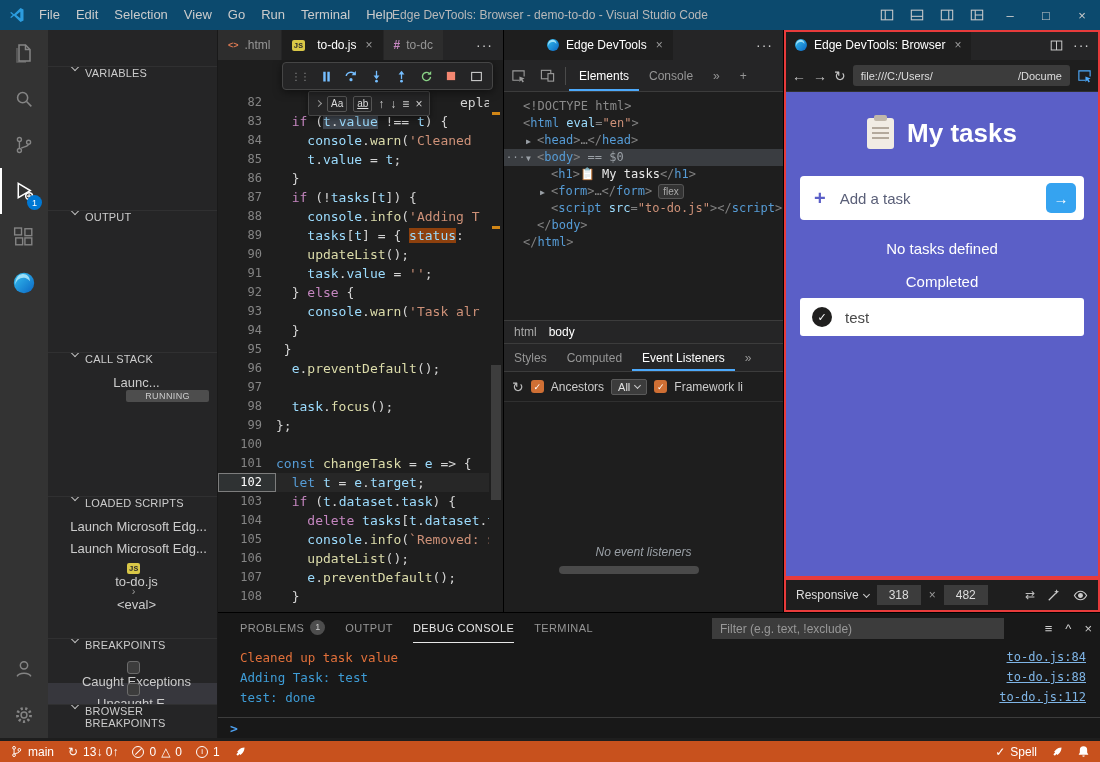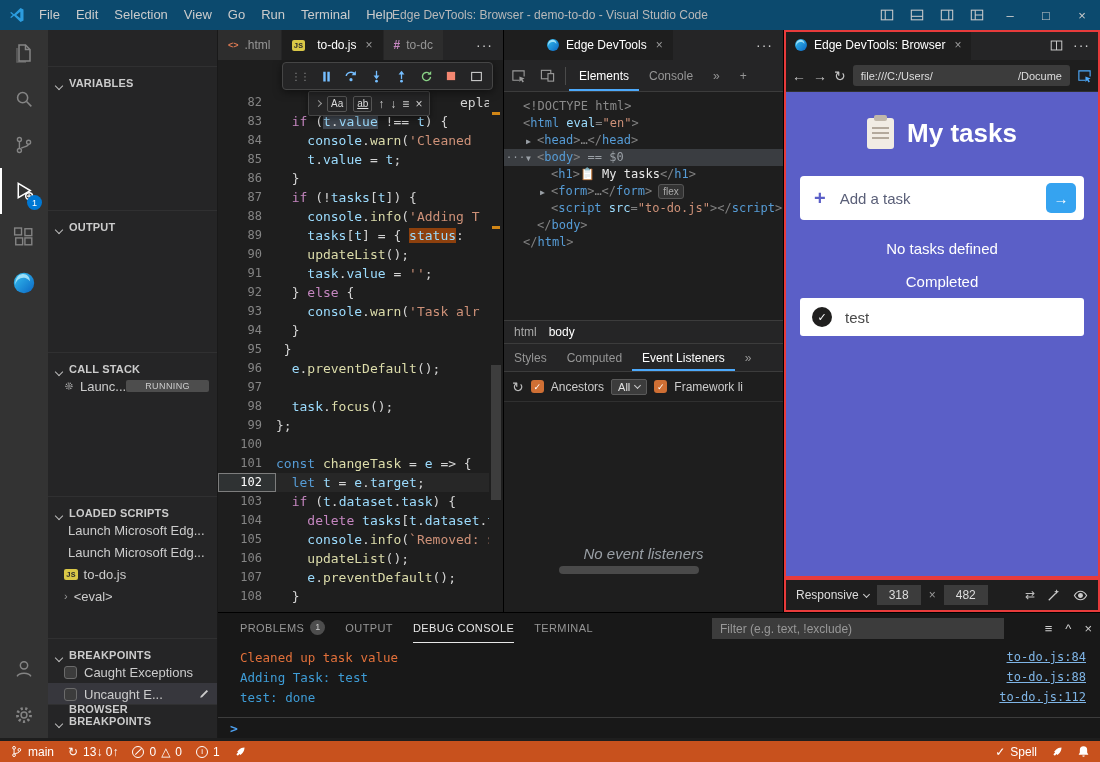--- a/index.html
+++ b/index.html
@@ -21,23 +21,23 @@
   .ab-item{width:48px;height:46px;display:flex;align-items:center;justify-content:center;color:#858585;position:relative;}
   .ab-item.active{color:#ffffff;box-shadow:inset 2px 0 0 #ffffff;}
   .ab-badge{position:absolute;right:6px;bottom:4px;min-width:15px;height:15px;border-radius:8px;background:var(--accent,#0078d4);color:#fff;font-size:9px;display:flex;align-items:center;justify-content:center;padding:0 3px;}
   .ab-bottom{margin-top:auto;display:flex;flex-direction:column;align-items:center;width:100%;}
 
   
   #sidebar{position:absolute;left:48px;top:30px;bottom:24px;width:170px;background:#252526;border-right:1px solid #191919;z-index:20;}
   .side-blank{height:36px;}
   .side-section{border-top:1px solid #303031;overflow:hidden;}
   .sec-0{height:144px;} .sec-1{height:142px;} .sec-2{height:144px;} .sec-3{height:142px;} .sec-4{height:66px;} .sec-5{height:34px;}
-  .side-header{height:22px;display:flex;align-items:flex-end;gap:5px;padding:0 6px;font-size:11px;font-weight:bold;color:#cccccc;letter-spacing:.2px;}
+  .side-header{height:22px;display:flex;align-items:flex-start;gap:5px;padding:0 22px;font-size:11px;font-weight:normal;color:#cccccc;letter-spacing:.2px;}
   .chev{width:6px;height:6px;border-right:1.4px solid #bbb;border-bottom:1.4px solid #bbb;transform:rotate(45deg);margin:-3px 2px 0 2px;flex:none;}
-  .side-row{height:22px;display:flex;align-items:center;padding:0 8px 0 16px;font-size:13px;color:#cccccc;white-space:nowrap;}
+  .side-row{height:22px;display:flex;align-items:center;padding:0 8px 0 16px;font-size:13px;color:#cccccc;white-space:nowrap;flex-direction:column;}
   .side-row.plain{padding-left:20px;}
   .side-row.selected{background:#37373d;}
   .badge-running{margin-left:auto;background:#4d4d4d;color:#cccccc;font-size:9px;padding:1px 19px;border-radius:2px;letter-spacing:.4px;}
   .cb{width:13px;height:13px;border:1px solid #6b6b6b;border-radius:3px;background:#3c3c3c;margin-right:7px;flex:none;}
   .js-badge{background:#d9c747;color:#2b2b2b;font-size:8px;font-weight:bold;padding:1px 2px;border-radius:2px;margin-right:6px;line-height:9px;font-family:Liberation Mono, monospace;}
   .row-chev{color:#999;margin-right:6px;font-size:11px;}
   .pencil{margin-left:auto;}
 
   
   #main{position:absolute;left:218px;top:30px;right:0;bottom:24px;background:#1e1e1e;}
@@ -90,21 +90,21 @@
   .dt-p{color:#808080;} .dt-tag{color:#569cd6;} .dt-attr{color:#9cdcfe;} .dt-val{color:#ce9178;} .dt-gray{color:#8a8a8a;} .dt-eq{color:#9aa0a6;} .dt-txt{color:#e8e8e8;}
   .dt-badge{display:inline-block;margin-left:6px;padding:0 4px;font-size:10px;line-height:13px;border:1px solid #555;border-radius:3px;background:#333;color:#aaa;font-family:"Liberation Sans",sans-serif;}
   #dt-crumbs{position:absolute;top:290px;left:0;right:0;height:24px;background:#252526;border-top:1px solid #3c3c3c;border-bottom:1px solid #3c3c3c;display:flex;align-items:center;gap:12px;padding:0 10px;font-size:12px;color:#a9a9a9;}
   #dt-crumbs .crumb.active{color:#ffffff;}
   #dt-subtabs{position:absolute;top:314px;left:0;right:0;height:28px;}
   #dt-listenbar{position:absolute;top:342px;left:0;right:0;height:30px;display:flex;align-items:center;gap:7px;padding:0 8px;font-size:12px;color:#cccccc;background:#1e1e1e;border-bottom:1px solid #303030;white-space:nowrap;overflow:hidden;}
   .refresh{color:#bdbdbd;font-size:14px;}
   .ocb{width:13px;height:13px;border-radius:3px;background:#cf6f34;color:#fff;font-size:9px;display:flex;align-items:center;justify-content:center;flex:none;}
   .dt-select{display:flex;align-items:center;gap:5px;background:#3c3c3c;border:1px solid #5a5a5a;border-radius:2px;padding:1px 6px;font-size:11px;color:#e0e0e0;}
   .sel-chev{width:5px;height:5px;border-right:1.3px solid #ccc;border-bottom:1.3px solid #ccc;transform:rotate(45deg);margin-top:-2px;}
-  #dt-empty{position:absolute;top:515px;left:0;right:0;text-align:center;color:#9aa0a6;font-size:15px;font-style:italic;}
+  #dt-empty{position:absolute;top:515px;left:0;right:0;text-align:center;color:#9aa0a6;font-size:12px;font-style:italic;}
   #dt-hscroll{position:absolute;top:536px;left:55px;width:140px;height:8px;background:#4a4a4a;border-radius:4px;}
 
   
   #browser-panel{position:absolute;left:565px;top:0;width:317px;height:582px;border-left:1px solid #000;}
   #browser-panel .red-outline{position:absolute;left:0;right:0;top:0;bottom:34px;border:2px solid var(--focus-red,#e83b3b);pointer-events:none;z-index:15;}
   #bp-nav{position:absolute;top:30px;left:0;right:0;height:32px;background:#1e1e1e;border-bottom:1px solid #303030;display:flex;align-items:center;gap:7px;padding:0 8px;}
   .nav-ico{color:#c5c5c5;font-size:14px;flex:none;}
   #bp-url{flex:1;height:21px;background:#3c3c3c;border-radius:3px;display:flex;align-items:center;justify-content:space-between;padding:0 8px;font-size:11px;color:#dddddd;overflow:hidden;white-space:nowrap;}
   #bp-view{position:absolute;top:62px;left:0;right:0;height:486px;background:var(--app-bg,#5b5fc7);overflow:hidden;}
   .app-title{display:flex;align-items:center;justify-content:center;gap:13px;margin-top:26px;}

